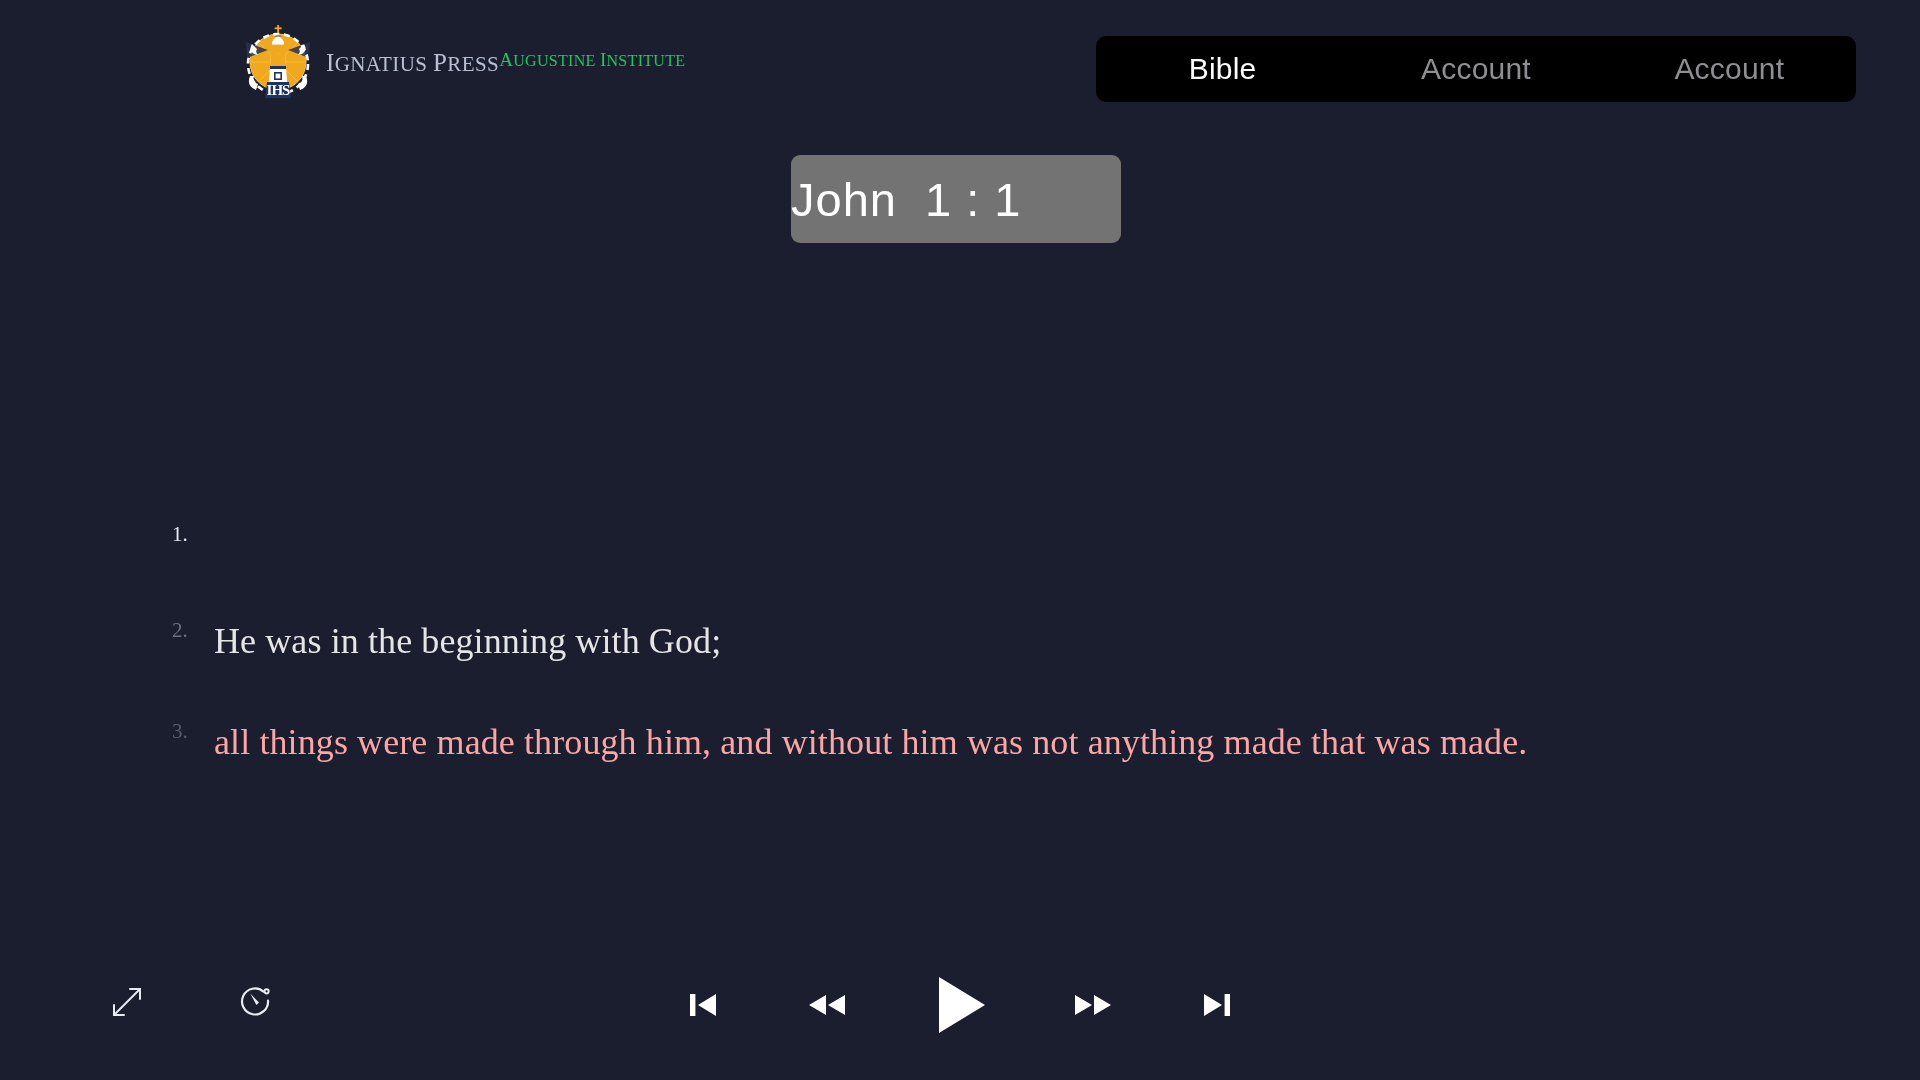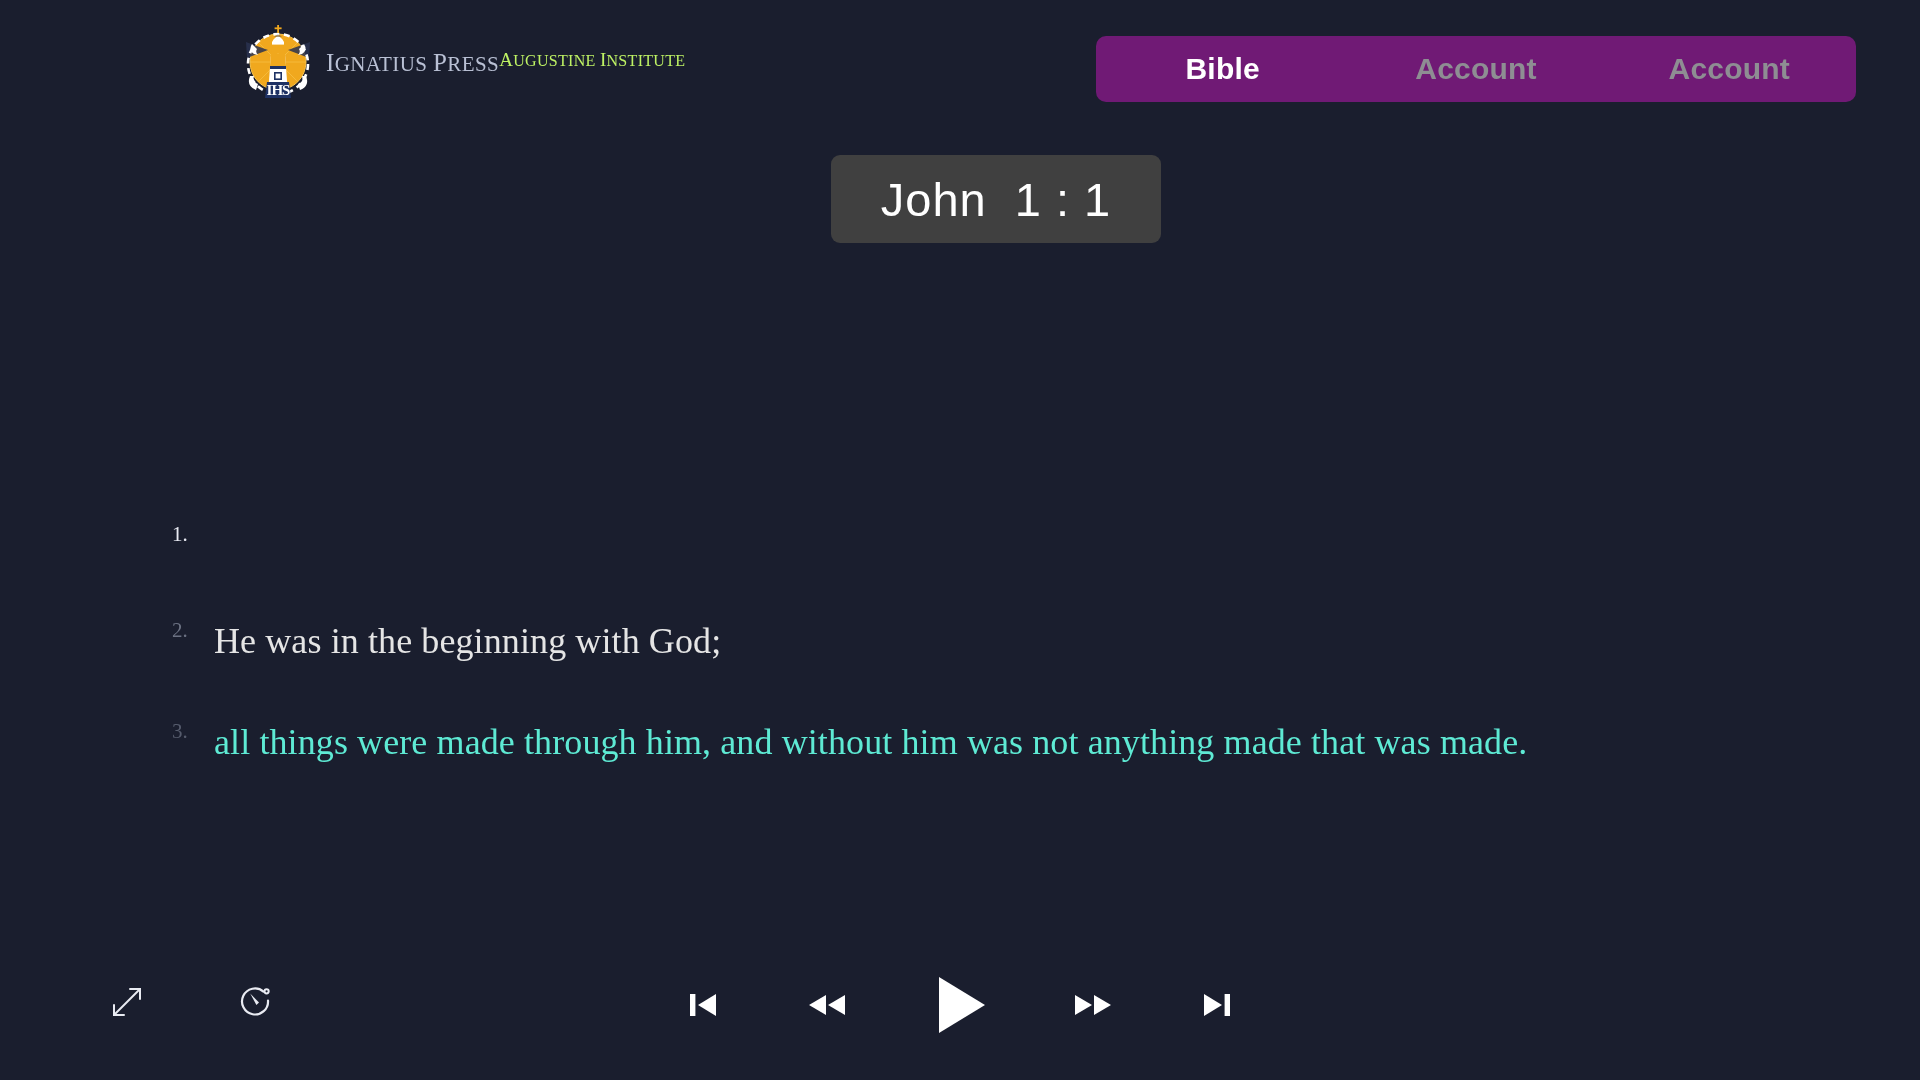--- a/index.html
+++ b/index.html
@@ -45,57 +45,56 @@
   .brand-line1 .cap { font-size:25px; }
   .brand-rule {
     height:2.5px;
     background:#e7a83a;
     margin:3px 0 3px 0;
   }
   .brand-line2 {
     font-family:"Liberation Serif", serif;
     font-size:16px;
     letter-spacing:0.3px;
-    color:#bef264;
+    color:#22c55e;
     text-transform:uppercase;
     line-height:1;
     white-space:nowrap;
   }
   .brand-line2 .cap { font-size:19px; }
 
   
   .nav {
     position:absolute;
     right:64px; top:36px;
     width:760px; height:66px;
-    background:#701a75;
+    background:#000000;
     border-radius:10px;
     display:flex;
     align-items:center;
-    font-weight:bold;
   }
   .nav-item {
     flex:1 1 0;
     text-align:center;
     font-size:30px;
     letter-spacing:0.2px;
     color:#8e8e93;
     line-height:1;
     user-select:none;
   }
   .nav-item.active { color:#ffffff; }
 
   
   .ref-chip {
     position:absolute;
-    left:831px; top:155px;
+    left:791px; top:155px;
     width:330px; height:88px;
-    background:#404040;
+    background:#737373;
     border-radius:9px;
-    display:flex; align-items:center; justify-content:center;
+    display:flex; align-items:center; justify-content:flex-start;
   }
   .ref-text {
     font-size:47px;
     color:#ffffff;
     letter-spacing:1px;
     line-height:1;
     white-space:pre;
   }
 
   
@@ -122,21 +121,21 @@
     font-family:"Liberation Serif", serif;
     font-size:36px;
     line-height:1.18;
     letter-spacing:0.1px;
   }
   .verse.current .verse-num { color:#e8eaf2; }
   .verse.current .verse-text { color:#f4f5f9; }
   .verse.dim1 .verse-num { color:#6b7182; }
   .verse.dim1 .verse-text { color:#e5e5e5; }
   .verse.dim2 .verse-num { color:#555b6c; }
-  .verse.dim2 .verse-text { color:#5eead4; }
+  .verse.dim2 .verse-text { color:#fca5a5; }
 
   
   .player {
     position:absolute;
     left:0; bottom:0;
     width:1920px; height:130px;
   }
   .player-left {
     position:absolute;
     left:105px; top:30px;

